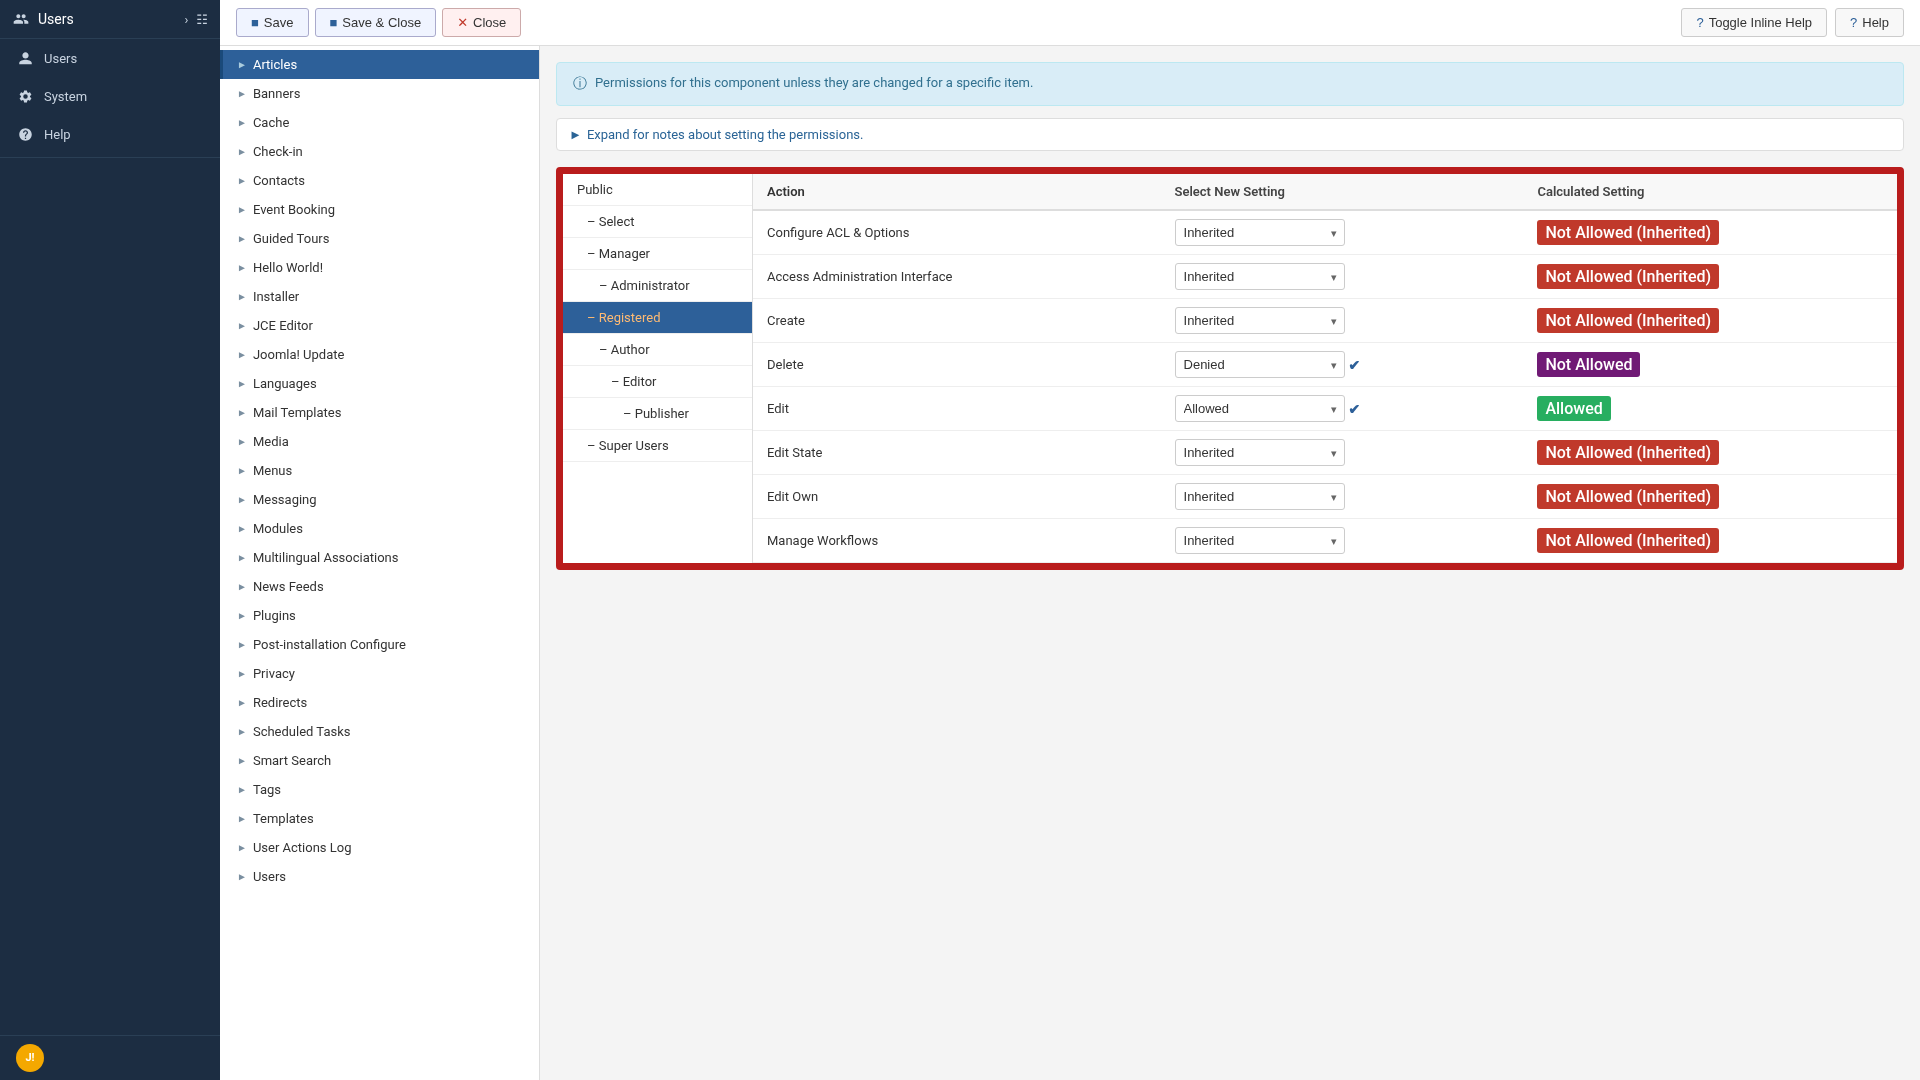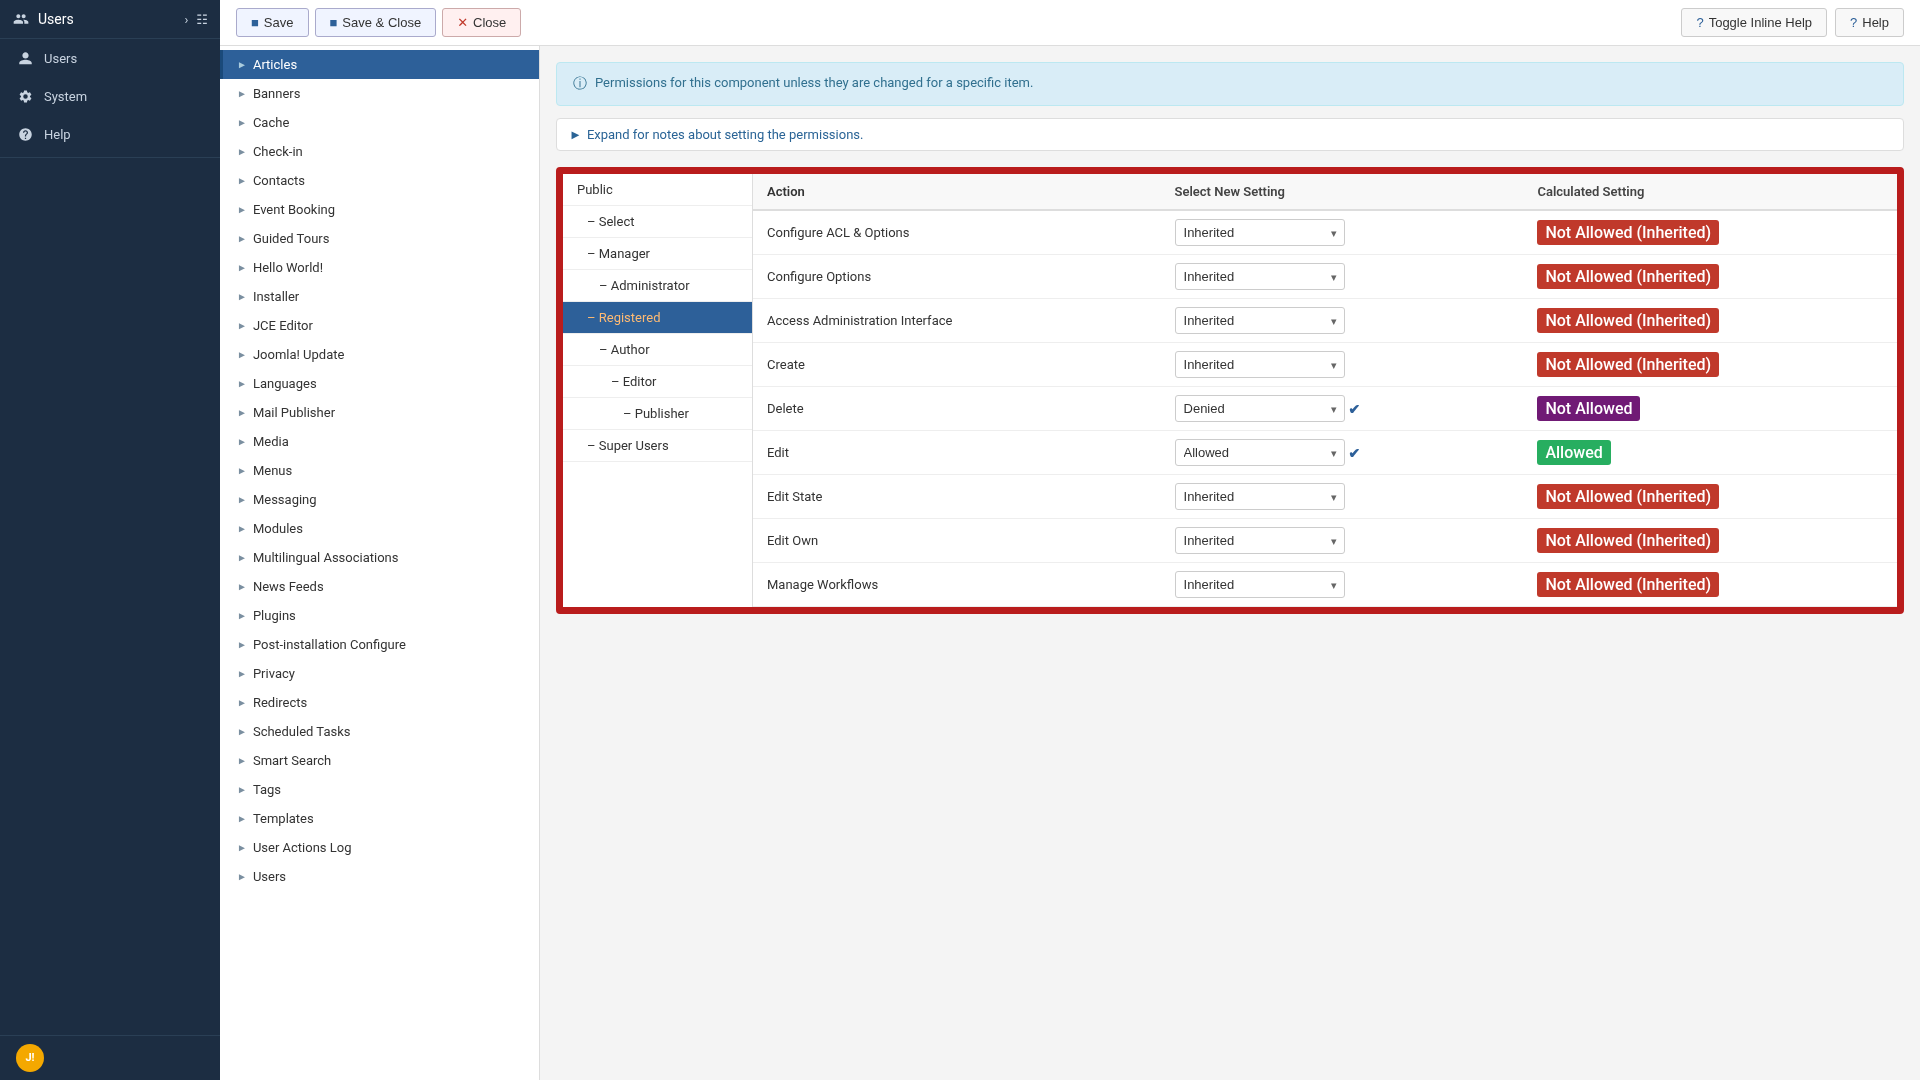--- a/index.html
+++ b/index.html
@@ -375,21 +375,21 @@
       <div class="component-item">
         <span class="chevron-right">►</span>
         <span>Joomla! Update</span>
       </div>
       <div class="component-item">
         <span class="chevron-right">►</span>
         <span>Languages</span>
       </div>
       <div class="component-item">
         <span class="chevron-right">►</span>
-        <span>Mail Publisher</span>
+        <span>Mail Templates</span>
       </div>
       <div class="component-item">
         <span class="chevron-right">►</span>
         <span>Media</span>
       </div>
       <div class="component-item">
         <span class="chevron-right">►</span>
         <span>Menus</span>
       </div>
       <div class="component-item">
@@ -507,29 +507,20 @@
             <tr>
                   <td class="action-col">Configure ACL &amp; Options</td>
                   <td class="setting-col">
                     <div class="perm-select-wrapper">
                       <div class="select-wrapper"><select class="perm-select"><option value="Inherited">Inherited</option><option value="Allowed">Allowed</option><option value="Denied">Denied</option></select></div>
                     </div>
                   </td>
                   <td class="calc-col"><span class="badge badge-not-allowed-inherited">Not Allowed (Inherited)</span></td>
                 </tr>
                 <tr>
-                  <td class="action-col">Configure Options</td>
-                  <td class="setting-col">
-                    <div class="perm-select-wrapper">
-                      <div class="select-wrapper"><select class="perm-select"><option value="Inherited">Inherited</option><option value="Allowed">Allowed</option><option value="Denied">Denied</option></select></div>
-                    </div>
-                  </td>
-                  <td class="calc-col"><span class="badge badge-not-allowed-inherited">Not Allowed (Inherited)</span></td>
-                </tr>
-                <tr>
                   <td class="action-col">Access Administration Interface</td>
                   <td class="setting-col">
                     <div class="perm-select-wrapper">
                       <div class="select-wrapper"><select class="perm-select"><option value="Inherited">Inherited</option><option value="Allowed">Allowed</option><option value="Denied">Denied</option></select></div>
                     </div>
                   </td>
                   <td class="calc-col"><span class="badge badge-not-allowed-inherited">Not Allowed (Inherited)</span></td>
                 </tr>
                 <tr>
                   <td class="action-col">Create</td>

